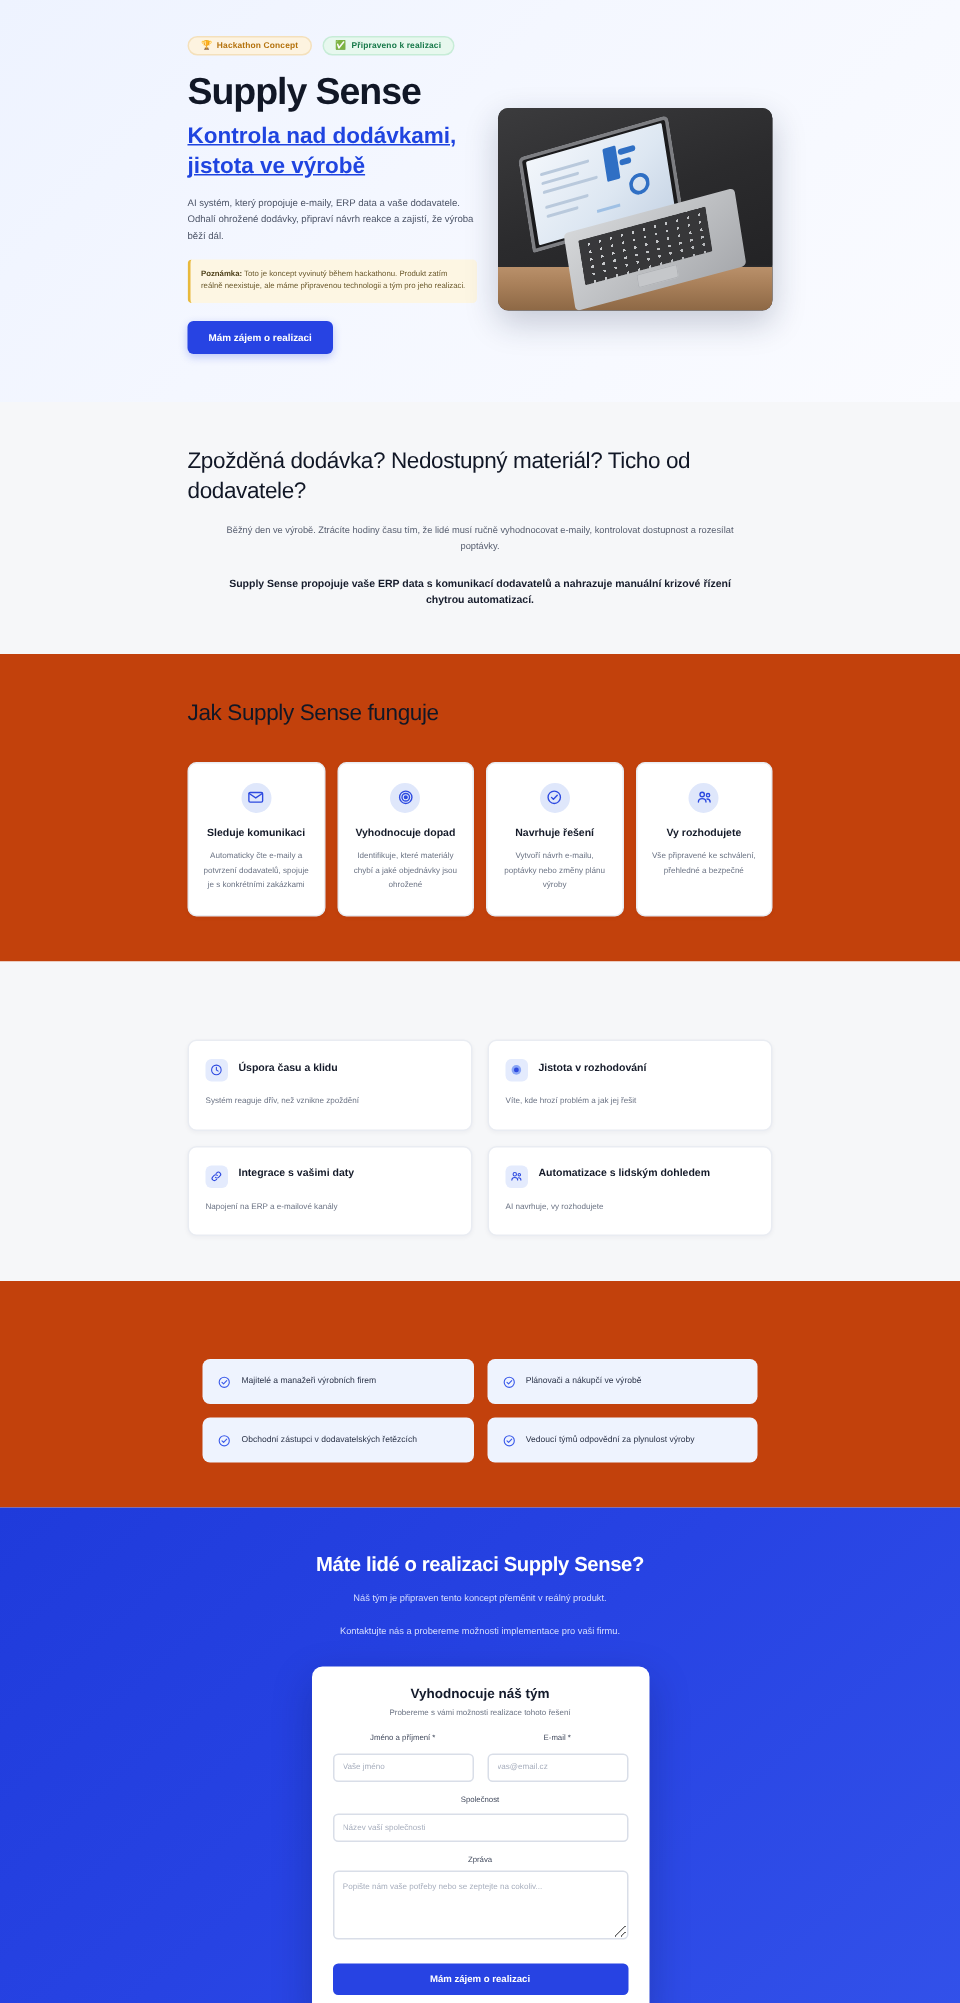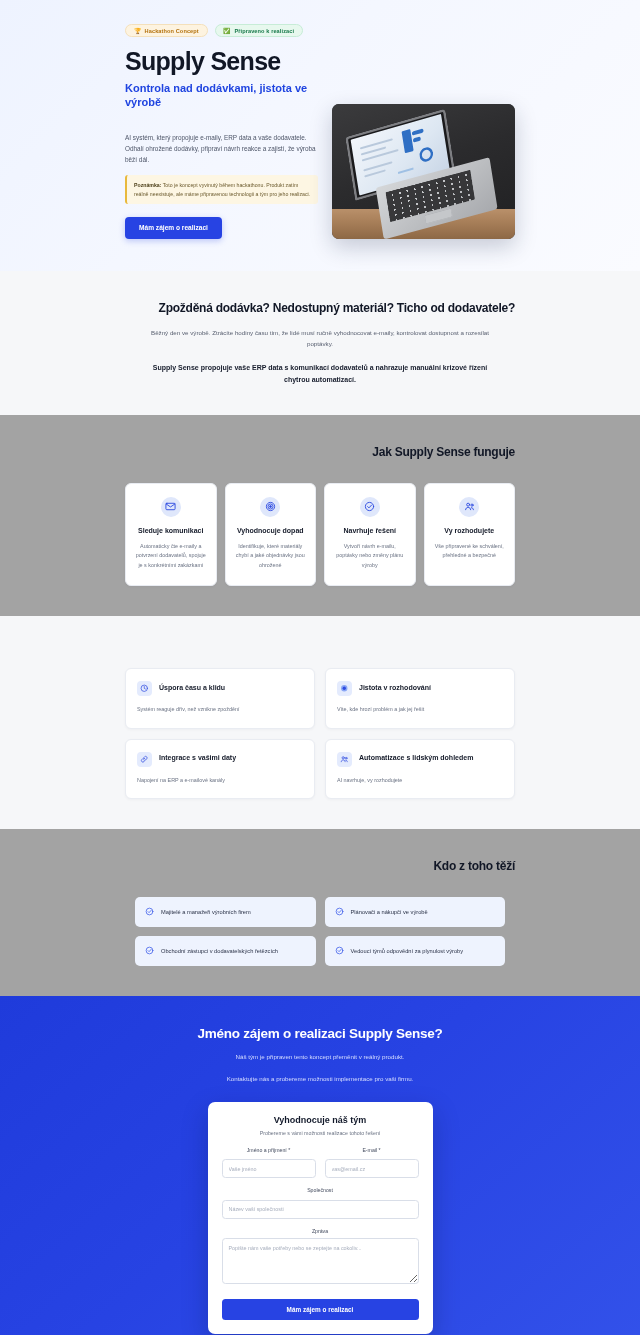--- a/index.html
+++ b/index.html
@@ -15,21 +15,21 @@
   .wrap { width: 390px; margin: 0 auto; }
 
   
   .hero {
     background: linear-gradient(135deg, #eef3ff 0%, #f4f7ff 42%, #fafbff 100%);
     padding: 24px 0 32px 0;
   }
   .hero-grid {
     display: flex;
     gap: 14px;
-    align-items: flex-end;
+    align-items: center;
   }
   .hero-left { width: 196px; }
   .hero-right { width: 183px; padding-top: 19px; }
 
   .badges { display: flex; gap: 7px; margin-bottom: 11px; }
   .badge {
     display: inline-flex;
     align-items: center;
     gap: 3px;
     border-radius: 20px;
@@ -45,25 +45,26 @@
 
   h1.hero-title {
     font-size: 25px;
     line-height: 1.06;
     letter-spacing: -0.7px;
     font-weight: bold;
     color: #111726;
     margin-bottom: 6px;
   }
   h2.hero-sub {
-    font-size: 11px;
+    font-size: 15px;
     line-height: 1.35;
     font-weight: bold;
     color: #1f44e0;
-    margin-bottom: 22px;
+    margin-bottom: 9px;
+    text-decoration: underline;
   }
   p.hero-desc {
     font-size: 6.4px;
     line-height: 1.72;
     color: #4d5568;
     margin-bottom: 10px;
   }
   .note {
     background: #fdf6e3;
     border-left: 2.5px solid #e8b93c;
@@ -149,28 +150,28 @@
   .lap .pad {
     position:absolute; left: 44px; top: 39px;
     width: 28px; height: 9px;
     background: #c5c7ca; border-radius: 1.5px;
     box-shadow: inset 0 0 0 .6px #aeb0b4;
   }
 
   
   .sec { padding: 30px 0; }
   .sec.gray { background: #f6f7f9; }
-  .sec.white { background: #a3a3a3; }
+  .sec.white { background: #c2410c; }
 
   h3.sec-title {
-    font-size: 12px;
+    font-size: 15px;
     line-height: 1.3;
-    font-weight: bold;
+    font-weight: normal;
     color: #111726;
-    text-align: right;
+    text-align: left;
     letter-spacing: -0.25px;
   }
 
   .prob-body {
     text-align: center;
     font-size: 6.2px;
     line-height: 1.72;
     color: #596071;
     margin-top: 12px;
     padding: 0 22px;
@@ -520,21 +521,20 @@
         </div>
         <p>AI navrhuje, vy rozhodujete</p>
       </div>
 
     </div>
   </div>
 </section>
 
 <section class="sec white">
   <div class="wrap">
-    <h3 class="sec-title">Kdo z toho těží</h3>
     <div class="aud-grid">
 
       <div class="aud-card">
         <svg viewBox="0 0 24 24" fill="none" stroke="#3b5bea" stroke-width="2" stroke-linecap="round" stroke-linejoin="round">
             <circle cx="12" cy="12" r="9"></circle>
             <path d="M8 12.2l2.8 2.8L16.4 9"></path>
           </svg>
         <span>Majitelé a manažeři výrobních firem</span>
       </div>
 
@@ -561,21 +561,21 @@
           </svg>
         <span>Vedoucí týmů odpovědní za plynulost výroby</span>
       </div>
 
     </div>
   </div>
 </section>
 
 <section class="cta">
   <div class="wrap">
-    <h3 class="cta-title">Jméno zájem o realizaci Supply Sense?</h3>
+    <h3 class="cta-title">Máte lidé o realizaci Supply Sense?</h3>
     <p class="cta-sub">Náš tým je připraven tento koncept přeměnit v reálný produkt.</p>
     <p class="cta-sub">Kontaktujte nás a probereme možnosti implementace pro vaši firmu.</p>
 
     <div class="form-card">
       <h4>Vyhodnocuje náš tým</h4>
       <div class="fsub">Probereme s vámi možnosti realizace tohoto řešení</div>
 
       <div class="frow">
         <div class="fg">
           <label>Jméno a příjmení *</label>

